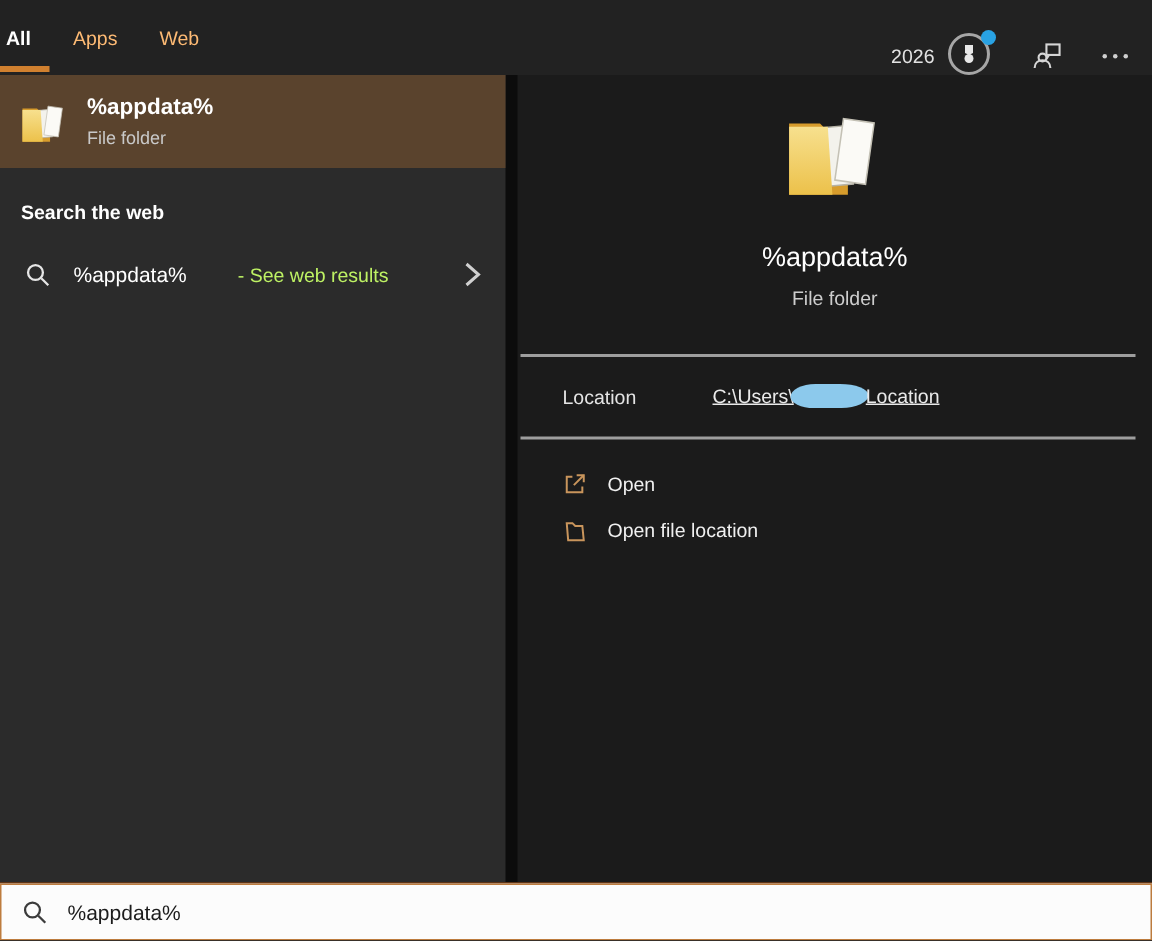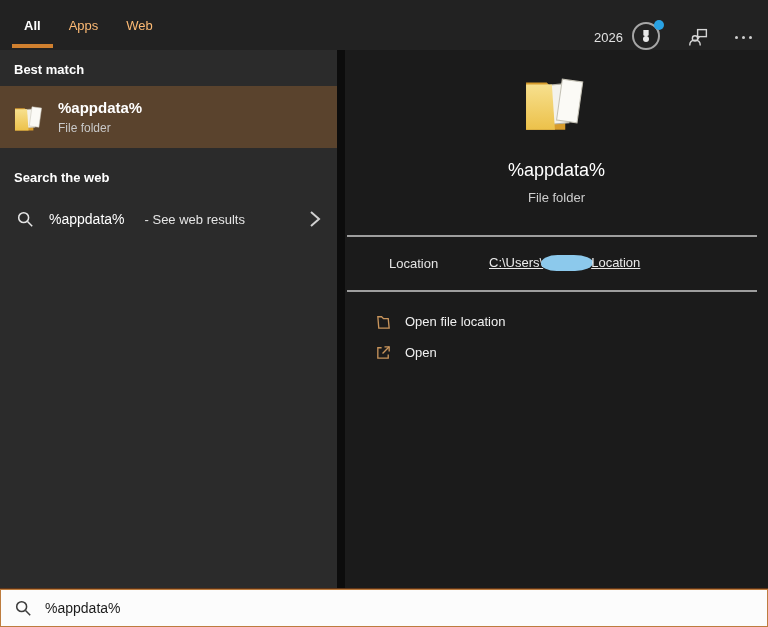--- a/index.html
+++ b/index.html
@@ -1,21 +1,21 @@
 <!DOCTYPE html>
 <html><head>
 <meta charset="utf-8">
 <style>
   * { margin:0; padding:0; box-sizing:border-box; }
   body { background:#000; font-family:"Liberation Sans", sans-serif; }
   .screen { position:relative; width:768px; height:627px; background:#0c0c0c; overflow:hidden; }
 
   
   .topbar { position:absolute; top:0; left:0; right:0; height:50px; background:#222222; display:flex; align-items:center; }
-  .tabs { display:flex; align-items:center; height:100%; padding-left:24px; gap:28px; }
+  .tabs { display:flex; align-items:center; height:100%; padding-left:4px; gap:28px; }
   .tab { position:relative; height:100%; display:flex; align-items:center; gap:7px;
          color:#fdba74; font-size:13px; cursor:pointer; }
   .tab.active { color:#ffffff; font-weight:bold; }
   .tab.active::after { content:""; position:absolute; left:-12px; right:-12px; bottom:2px; height:4px; background:#d0802f; }
   .topbar-right { position:absolute; right:14px; top:12px; height:50px; display:flex; align-items:center; }
   .points { color:#e2e2e2; font-size:13px; margin-right:9px; }
   .rewards-badge { position:relative; width:30px; height:30px; margin-right:26px; cursor:pointer; }
   .rewards-circle { width:28px; height:28px; border:2px solid #a6a6a6; border-radius:50%;
                     display:flex; align-items:center; justify-content:center; }
   .rewards-dot { position:absolute; top:-2px; right:-2px; width:10px; height:10px; border-radius:50%; background:#29a2e3; }
@@ -25,31 +25,31 @@
 
   
   .left-panel { position:absolute; top:50px; left:0; width:337px; bottom:38px; background:#2b2b2b; }
   .section-header { padding:12px 14px 9px; color:#ffffff; font-size:13px; font-weight:600; }
   .best-item { height:62px; background:#5a432d; display:flex; align-items:center; padding:0 14px; gap:13px; cursor:pointer; }
   .best-item .txt .t1 { color:#ffffff; font-size:15px; font-weight:bold; margin-bottom:5px; }
   .best-item .txt .t2 { color:#c9c9c9; font-size:12px; }
   .web-header { margin-top:10px; }
   .web-item { height:38px; display:flex; align-items:center; padding:0 16px; gap:15px; margin-top:6px; cursor:pointer; }
   .web-item .q { color:#ffffff; font-size:14px; }
-  .web-item .s { color:#e5e5e5; font-size:13px; margin-left:5px;text-align:right; }
+  .web-item .s { color:#bef264; font-size:13px; margin-left:19px;text-align:right; }
   .web-item .chev { margin-left:auto; display:flex; }
 
   
   .preview { position:absolute; top:50px; left:345px; right:0; bottom:38px; background:#1b1b1b; color:#fff; }
   .preview-head { text-align:center; padding-top:22px; }
   .preview-title { margin-top:24px; font-size:18px; color:#ffffff; }
   .preview-sub { margin-top:9px; font-size:13px; color:#cdcdcd; }
   .divider { height:2px; background:#9e9e9e; margin-left:2px; margin-right:11px; }
   .div1 { margin-top:30px; }
-  .loc-row { display:flex; align-items:center; height:53px; padding-left:44px; font-size:13px; }
+  .loc-row { display:flex; align-items:center; height:53px; padding-left:30px; font-size:13px; }
   .loc-label { width:100px; color:#e4e4e4; }
   .loc-link { color:#eaeaea; text-decoration:underline; cursor:pointer; }
   .redaction { display:inline-block; width:52px; height:16px; background:#8cc9ec; vertical-align:middle;
                border-radius:48% 55% 52% 45% / 80% 70% 80% 70%; margin:0 -2px 2px -2px; }
   .actions { padding:14px 0 0 30px; }
   .action-row { display:flex; align-items:center; gap:13px; height:31px; cursor:pointer; }
   .action-row .lbl { color:#f0f0f0; font-size:13px; }
 
   
   .searchbar { position:absolute; left:0; right:0; bottom:0; height:38px; background:#fcfcfc;
@@ -97,21 +97,20 @@
       </div>
       <div class="dots">
           <span></span>
           <span></span>
           <span></span>
         </div>
     </div>
   </div>
 
   <div class="left-panel">
-    <div class="section-header">Best match</div>
 
     <div class="best-item">
       <span class="icon">
         <svg width="31" height="29" viewBox="0 0 64 58">
           <defs>
             <linearGradient id="fg1" x1="0" y1="0" x2="0" y2="1">
               <stop offset="0" stop-color="#f7e08e"></stop>
                 <stop offset="1" stop-color="#ecc14a"></stop>
             </linearGradient>
           </defs>
@@ -180,34 +179,34 @@
       <span class="loc-label">Location</span>
       <span class="loc-link"><span>C:\Users\</span><span class="redaction"></span><span>Location</span></span>
     </div>
 
     <div class="divider"></div>
 
     <div class="actions">
       <div class="action-row">
         <span class="icon">
           <svg width="17" height="17" viewBox="0 0 18 18" fill="none" stroke="#c9955c" stroke-width="1.4">
-            <path d="M4 16 L3 4 h4 l2 2 h5 l1 10 z"></path>
-          </svg>
-        </span>
-        <span class="lbl">Open file location</span>
-      </div>
-      <div class="action-row">
-        <span class="icon">
-          <svg width="17" height="17" viewBox="0 0 18 18" fill="none" stroke="#c9955c" stroke-width="1.4">
             <path d="M7 4 H3 v11 h11 V11"></path>
               <path d="M8 10 L15 3"></path>
               <path d="M10 3 h5 v5"></path>
           </svg>
         </span>
         <span class="lbl">Open</span>
+      </div>
+      <div class="action-row">
+        <span class="icon">
+          <svg width="17" height="17" viewBox="0 0 18 18" fill="none" stroke="#c9955c" stroke-width="1.4">
+            <path d="M4 16 L3 4 h4 l2 2 h5 l1 10 z"></path>
+          </svg>
+        </span>
+        <span class="lbl">Open file location</span>
       </div>
     </div>
   </div>
 
   <div class="searchbar">
     <span class="icon" style="color:#3c3c3c;">
       <svg width="18" height="18" viewBox="0 0 20 20" fill="none" stroke="currentColor" stroke-width="1.7">
         <circle cx="8.5" cy="8.5" r="5.5"></circle>
           <path d="M12.8 12.8 L18 18"></path>
       </svg>

